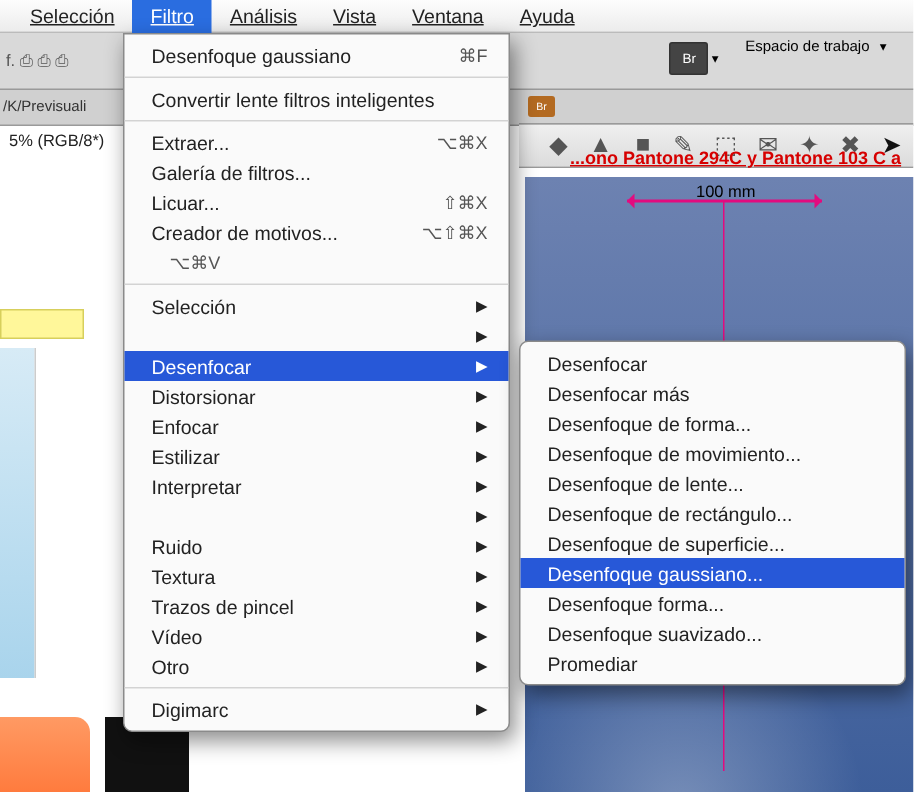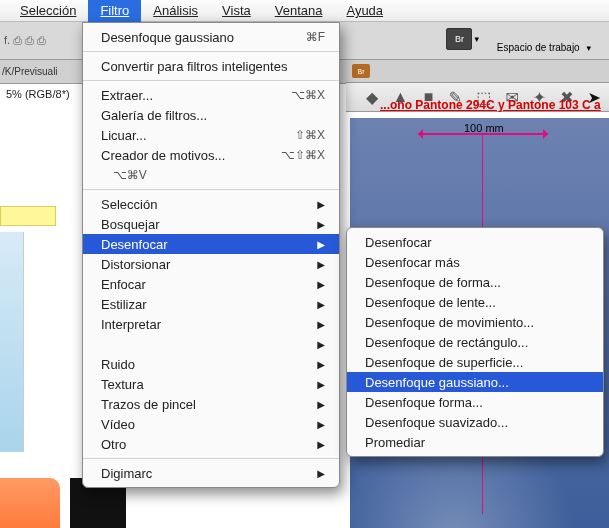--- a/index.html
+++ b/index.html
@@ -3,21 +3,21 @@
 <meta charset="utf-8">
 <style>
   * { margin: 0; padding: 0; box-sizing: border-box; }
   body { font-family: "Lucida Grande", Arial, sans-serif; font-size: 12px; background: #fff; width: 609px; height: 528px; overflow: hidden; position: relative; }
 
   .menubar { display: flex; background: linear-gradient(#fdfdfd, #ececec); height: 22px; border-bottom: 1px solid #bbb; align-items: center; padding: 0 8px; gap: 0; }
   .menubar .menuitem { padding: 20px 12px; font-size: 13px; color: #222; text-decoration: underline; }
   .menubar .menuitem.active { background: #2a6de0; color: #fff; border-radius: 0; }
 
   .toolbar { display: flex; align-items: center; height: 38px; background: #d9d9d9; border-bottom: 1px solid #9a9a9a; padding: 0 4px; gap: 6px; position: relative; }
-  .toolbar .workspace-label { position: absolute; right: 18px; top: 20px; font-size: 10px; }
+  .toolbar .workspace-label { position: absolute; right: 18px; top: 4px; font-size: 10px; }
   .toolbar .workspace-chev { font-size: 9px; margin-left: 4px; }
   .toolbar .br-badge { position: absolute; right: 130px; top: 6px; display: flex; align-items: center; }
   .toolbar .br-icon { width: 26px; height: 22px; background: #444; color: #fff; font-size: 9px; display: flex; align-items: center; justify-content: center; border-radius: 2px; border: 1px solid #333; }
   .toolbar .br-chev { font-size: 9px; margin-left: 2px; }
 
   .tabbar { height: 24px; background: #d0d0d0; border-bottom: 1px solid #9a9a9a; display: flex; align-items: center; padding-left: 2px; font-size: 10px; color: #333; }
 
   .iconbar { height: 34px; background: linear-gradient(#efefef,#dcdcdc); border-bottom: 1px solid #9a9a9a; display: flex; align-items: center; padding: 0 8px; gap: 14px; }
   .iconbar .tool { width: 22px; height: 22px; display: inline-flex; align-items: center; justify-content: center; font-size: 16px; color: #555; }
   .br-small { position:absolute; left:352px; top:64px; width:18px; height:14px; background:#b36a21; border-radius:2px; font-size:7px; color:#fff; display:flex; align-items:center; justify-content:center;}
@@ -113,21 +113,21 @@
   <div class="darkcol"></div>
 </div>
 
 <div class="menu main">
   <div class="row">
     <span class="label">Desenfoque gaussiano</span>
     <span class="sc">⌘F</span>
   </div>
   <div class="sep"></div>
   <div class="row">
-    <span class="label">Convertir para filtros inteligentes</span>
+    <span class="label">Convertir lente filtros inteligentes</span>
   </div>
   <div class="sep"></div>
 
   <div class="row">
       <span class="label">Extraer...</span>
       <span class="sc">⌥⌘X</span>
     </div>
   <div class="row">
       <span class="label">Galería de filtros...</span>
     </div>
@@ -144,21 +144,20 @@
     </div>
 
   <div class="sep"></div>
 
   <div id="group2">
       <div class="row">
         <span class="label">Selección</span>
         <span class="chev">▶</span>
       </div>
       <div class="row">
-        <span class="label">Bosquejar</span>
         <span class="chev">▶</span>
       </div>
       <div class="row highlight">
         <span class="label">Desenfocar</span>
         <span class="chev">▶</span>
       </div>
       <div class="row">
         <span class="label">Distorsionar</span>
         <span class="chev">▶</span>
       </div>
@@ -210,24 +209,24 @@
     <div class="row">
       <span class="label">Desenfocar</span>
     </div>
     <div class="row">
       <span class="label">Desenfocar más</span>
     </div>
     <div class="row">
       <span class="label">Desenfoque de forma...</span>
     </div>
     <div class="row">
+      <span class="label">Desenfoque de movimiento...</span>
+    </div>
+    <div class="row">
       <span class="label">Desenfoque de lente...</span>
-    </div>
-    <div class="row">
-      <span class="label">Desenfoque de movimiento...</span>
     </div>
     <div class="row">
       <span class="label">Desenfoque de rectángulo...</span>
     </div>
     <div class="row">
       <span class="label">Desenfoque de superficie...</span>
     </div>
     <div class="row highlight">
       <span class="label">Desenfoque gaussiano...</span>
     </div>

